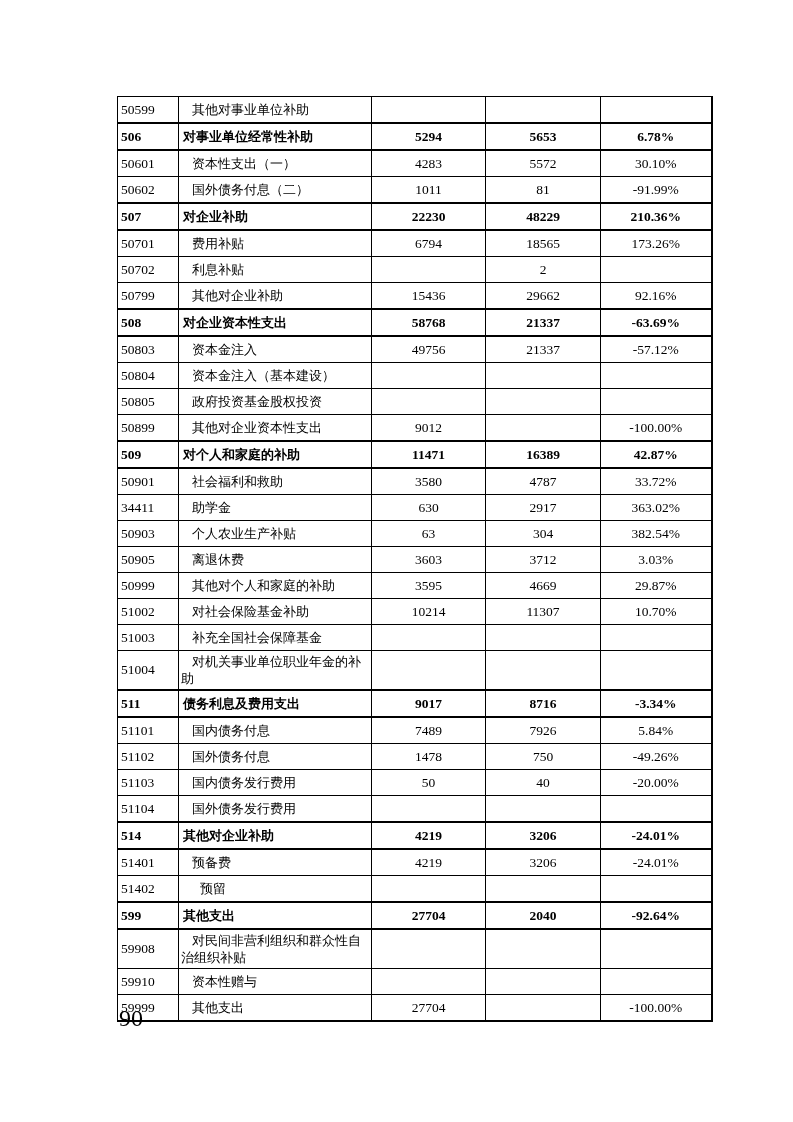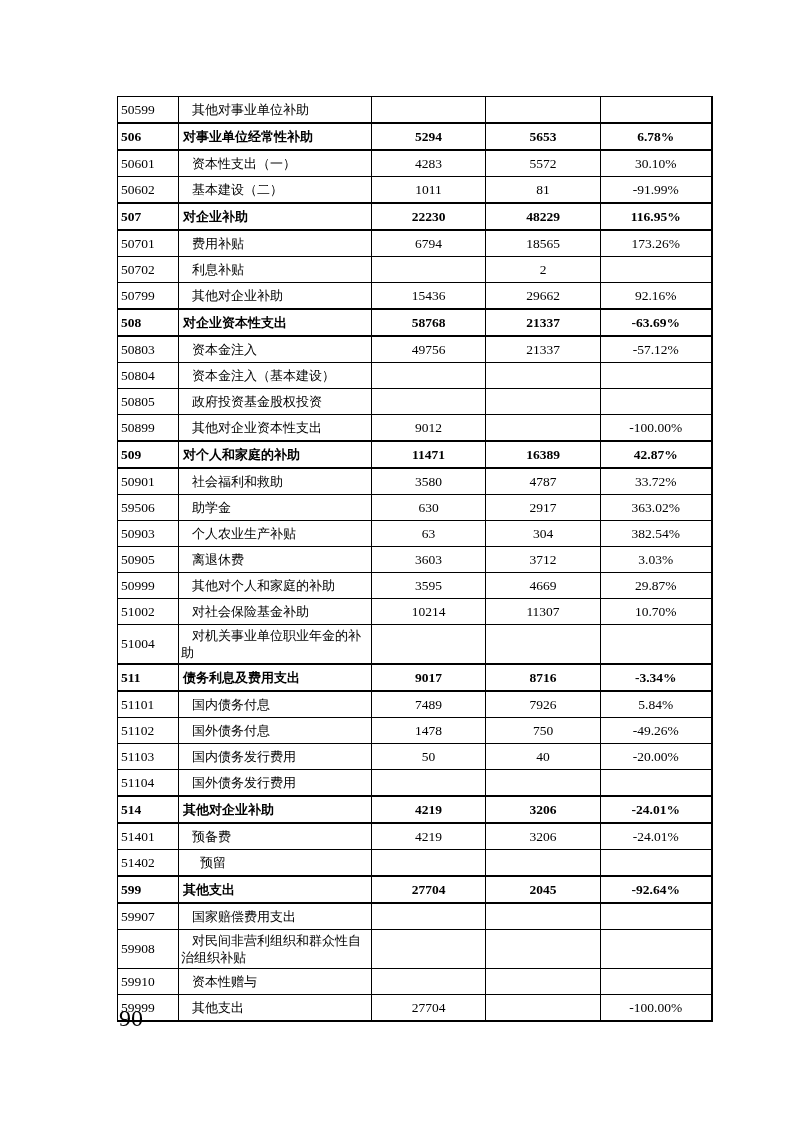--- a/index.html
+++ b/index.html
@@ -91,31 +91,31 @@
     </tr>
         <tr>
       <td class="code">50601</td>
       <td class="name indent-1">资本性支出（一）</td>
       <td class="num">4283</td>
       <td class="num">5572</td>
       <td class="pct">30.10%</td>
     </tr>
         <tr>
       <td class="code">50602</td>
-      <td class="name indent-1">基本建设（二）</td>
+      <td class="name indent-1">国外债务付息（二）</td>
       <td class="num">1011</td>
       <td class="num">81</td>
       <td class="pct">-91.99%</td>
     </tr>
         <tr class="section">
       <td class="code">507</td>
       <td class="name indent-0">对企业补助</td>
       <td class="num">22230</td>
       <td class="num">48229</td>
-      <td class="pct">116.95%</td>
+      <td class="pct">210.36%</td>
     </tr>
         <tr>
       <td class="code">50701</td>
       <td class="name indent-1">费用补贴</td>
       <td class="num">6794</td>
       <td class="num">18565</td>
       <td class="pct">173.26%</td>
     </tr>
         <tr>
       <td class="code">50702</td>
@@ -174,21 +174,21 @@
       <td class="pct">42.87%</td>
     </tr>
         <tr>
       <td class="code">50901</td>
       <td class="name indent-1">社会福利和救助</td>
       <td class="num">3580</td>
       <td class="num">4787</td>
       <td class="pct">33.72%</td>
     </tr>
         <tr>
-      <td class="code">59506</td>
+      <td class="code">34411</td>
       <td class="name indent-1">助学金</td>
       <td class="num">630</td>
       <td class="num">2917</td>
       <td class="pct">363.02%</td>
     </tr>
         <tr>
       <td class="code">50903</td>
       <td class="name indent-1">个人农业生产补贴</td>
       <td class="num">63</td>
       <td class="num">304</td>
@@ -208,20 +208,27 @@
       <td class="num">4669</td>
       <td class="pct">29.87%</td>
     </tr>
         <tr>
       <td class="code">51002</td>
       <td class="name indent-1">对社会保险基金补助</td>
       <td class="num">10214</td>
       <td class="num">11307</td>
       <td class="pct">10.70%</td>
     </tr>
+        <tr>
+      <td class="code">51003</td>
+      <td class="name indent-1">补充全国社会保障基金</td>
+      <td class="num"></td>
+      <td class="num"></td>
+      <td class="pct"></td>
+    </tr>
         <tr class="tall">
       <td class="code">51004</td>
       <td class="name indent-1">对机关事业单位职业年金的补助</td>
       <td class="num"></td>
       <td class="num"></td>
       <td class="pct"></td>
     </tr>
         <tr class="section">
       <td class="code">511</td>
       <td class="name indent-0">债务利息及费用支出</td>
@@ -275,29 +282,22 @@
       <td class="code">51402</td>
       <td class="name indent-2">预留</td>
       <td class="num"></td>
       <td class="num"></td>
       <td class="pct"></td>
     </tr>
         <tr class="section">
       <td class="code">599</td>
       <td class="name indent-0">其他支出</td>
       <td class="num">27704</td>
-      <td class="num">2045</td>
+      <td class="num">2040</td>
       <td class="pct">-92.64%</td>
-    </tr>
-        <tr>
-      <td class="code">59907</td>
-      <td class="name indent-1">国家赔偿费用支出</td>
-      <td class="num"></td>
-      <td class="num"></td>
-      <td class="pct"></td>
     </tr>
         <tr class="tall">
       <td class="code">59908</td>
       <td class="name indent-1">对民间非营利组织和群众性自治组织补贴</td>
       <td class="num"></td>
       <td class="num"></td>
       <td class="pct"></td>
     </tr>
         <tr>
       <td class="code">59910</td>

